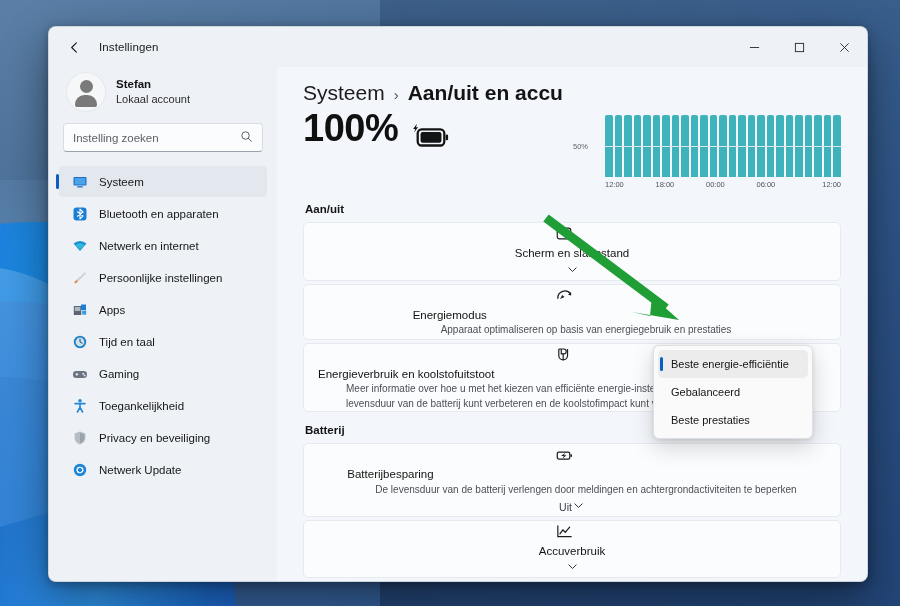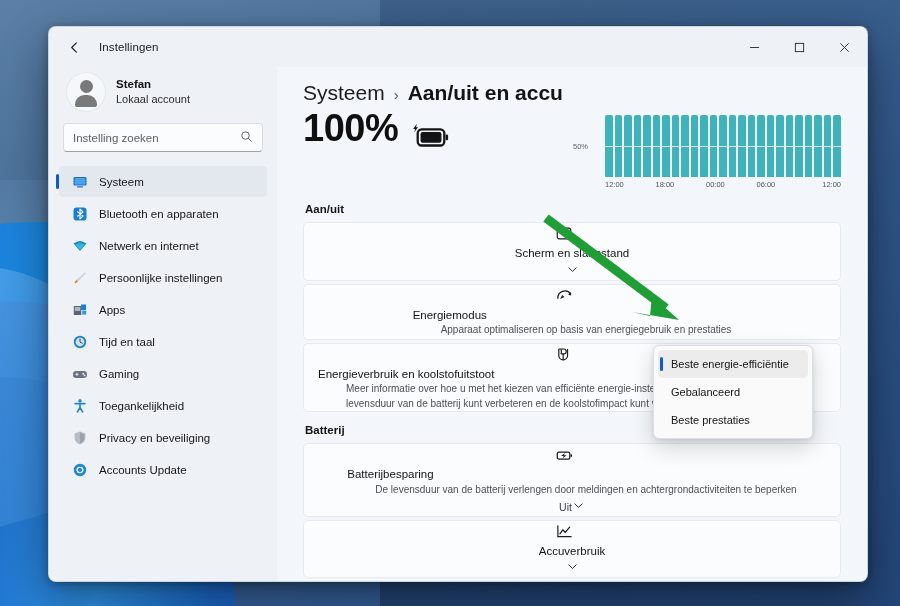--- a/index.html
+++ b/index.html
@@ -388,21 +388,21 @@
           <div class="nav-item">
             <span class="nav-ic">
               <svg width="16" height="16" viewBox="0 0 16 16">
                   <circle cx="8" cy="8" r="6.2" fill="#1e86d8"></circle>
                   <path d="M5 8.4 A3 3 0 0 1 10.6 6.8" fill="none" stroke="#fff" stroke-width="1.2" stroke-linecap="round"></path>
                   <path d="M11 7.6 L10.9 5.4 L8.9 6.3 Z" fill="#fff"></path>
                   <path d="M11 7.6 A3 3 0 0 1 5.4 9.2" fill="none" stroke="#fff" stroke-width="1.2" stroke-linecap="round"></path>
                   <path d="M5 8.4 L5.1 10.6 L7.1 9.7 Z" fill="#fff"></path>
                 </svg>
             </span>
-            <span>Accounts Update</span>
+            <span>Netwerk Update</span>
           </div>
         </div>
       </div>
 
       <div id="main">
 
         <div id="breadcrumb">
           <span class="bc-parent">Systeem</span>
           <span class="bc-sep">›</span>
           <span class="bc-current">Aan/uit en accu</span>

